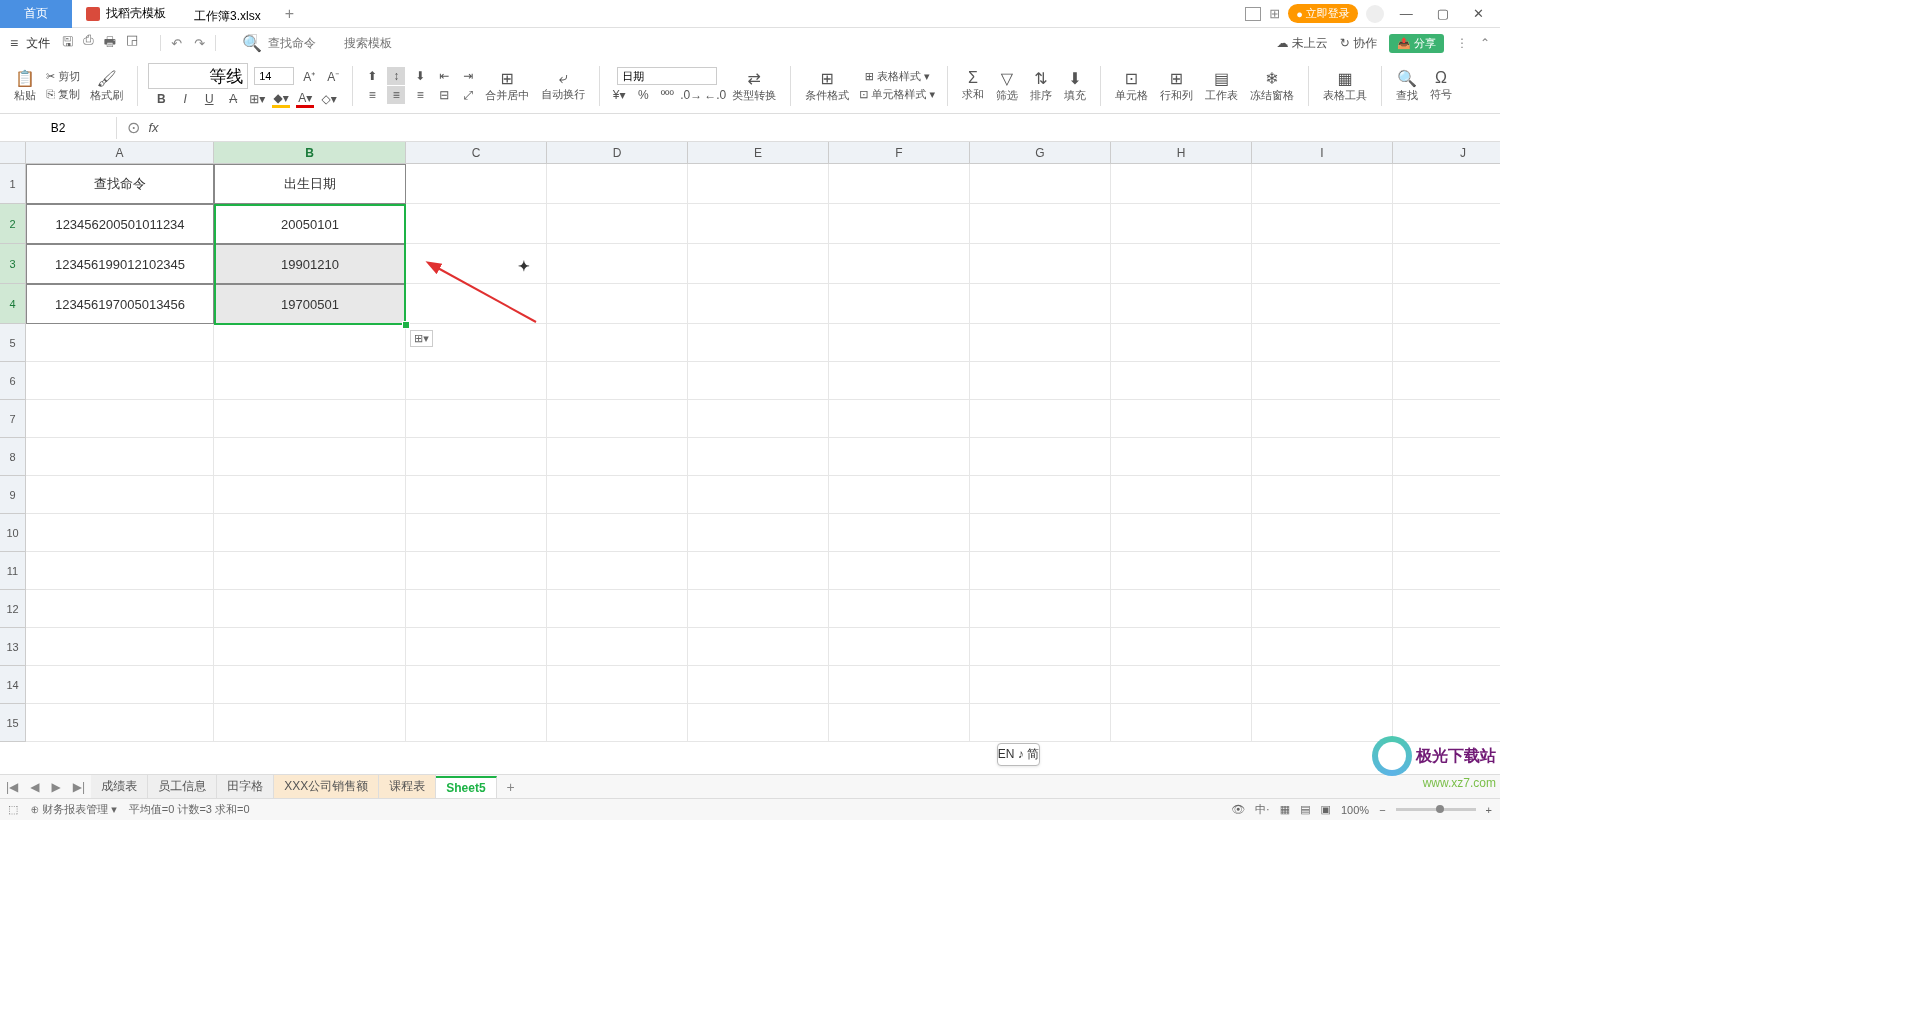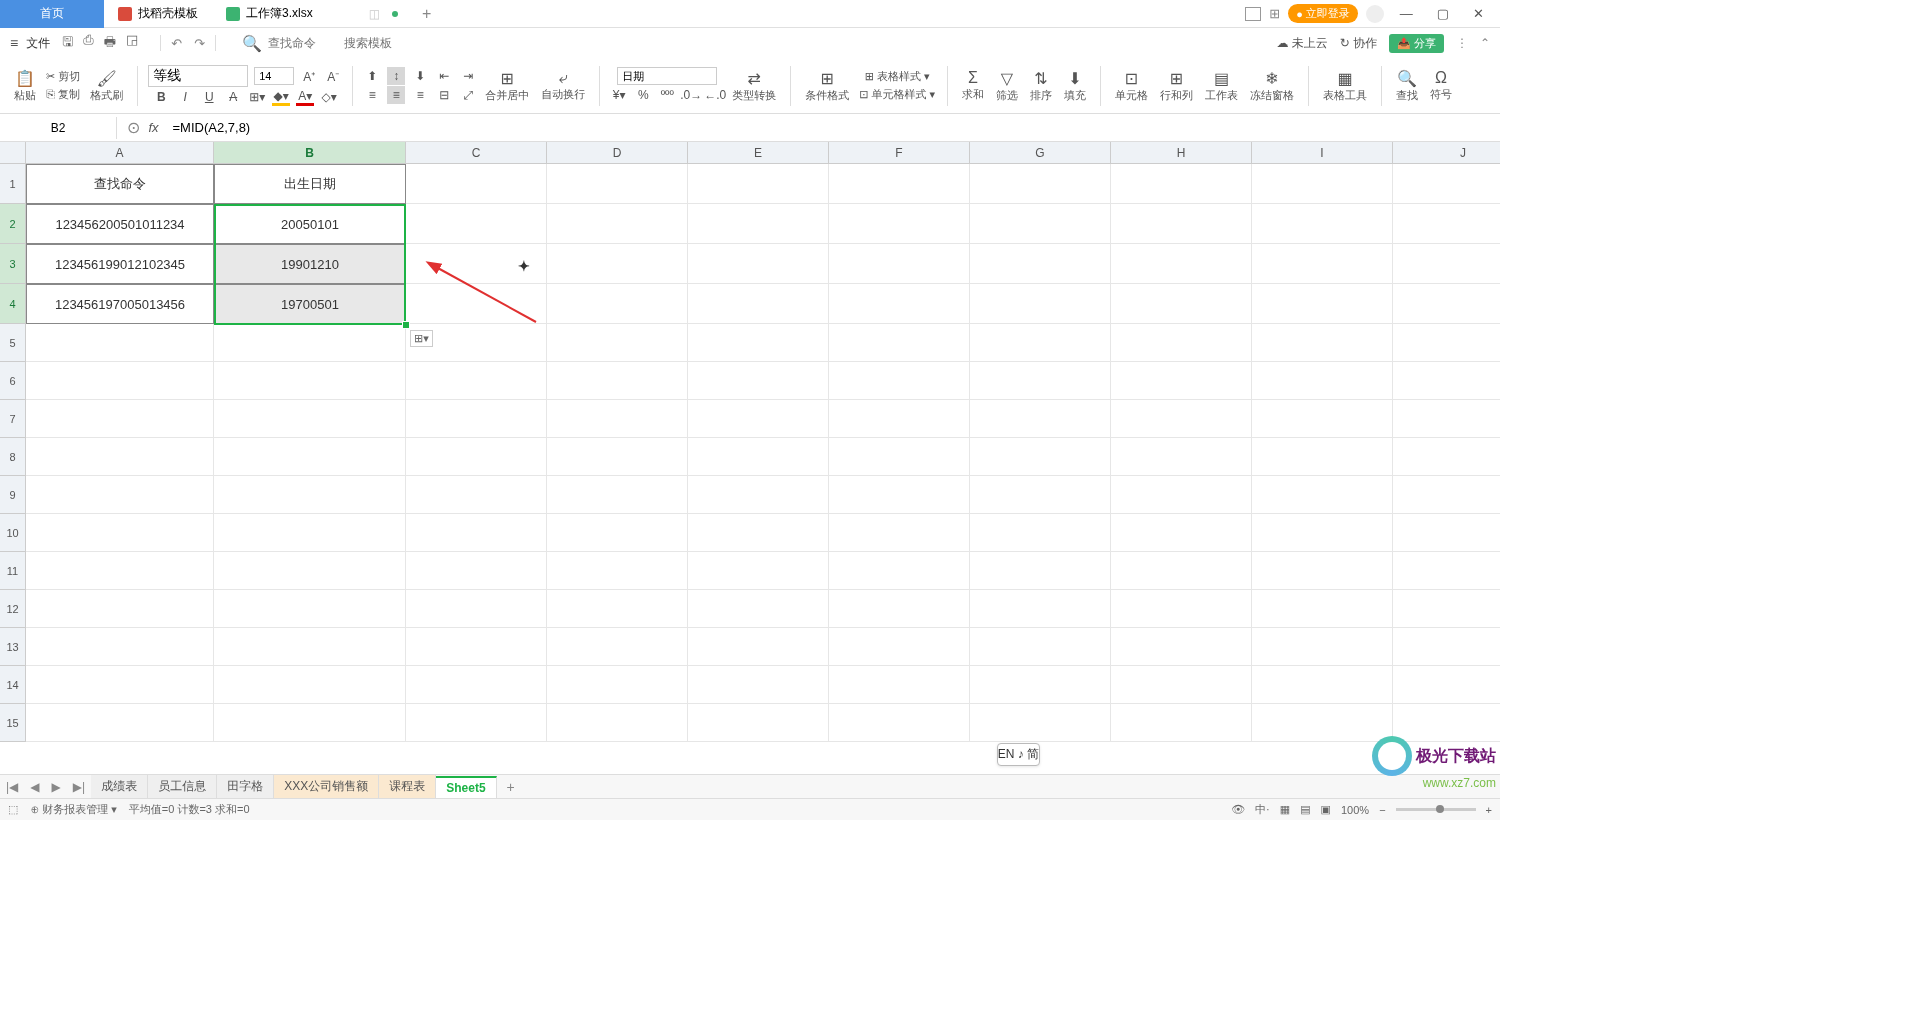--- a/index.html
+++ b/index.html
@@ -1,22 +1,22 @@
 <!DOCTYPE html>
 <html><head>
   <meta charset="utf-8">
   <style>
     * { margin: 0; padding: 0; box-sizing: border-box; font-family: "Microsoft YaHei", Arial, sans-serif; }
     body { background: #fff; overflow: hidden; position: relative; }
     
     
     .titlebar { height: 28px; display: flex; align-items: center; background: #fff; border-bottom: 1px solid #e0e0e0; }
-    .tab-home { background: #4a90e2; color: #fff; padding: 5px 40px; font-size: 12px; height: 28px; display: flex; align-items: center; }
+    .tab-home { background: #4a90e2; color: #fff; padding: 5px 24px; font-size: 12px; height: 28px; display: flex; align-items: center; }
     .tab-doc { display: flex; align-items: center; padding: 0 14px; gap: 6px; font-size: 12px; height: 23px; }
-    .tab-doc.active { background: #fff; }
+    .tab-doc.active { background: #fff; flex-direction: column; }
     .tab-icon-d { width: 14px; height: 14px; background: #d94b3c; border-radius: 2px; display: inline-block; }
     .tab-icon-x { width: 14px; height: 14px; background: #3cb371; border-radius: 2px; display: inline-block; }
     .tab-dot { width: 6px; height: 6px; border-radius: 50%; background: #3cb371; margin-left: 6px; }
     .tab-plus { padding: 0 10px; font-size: 16px; color: #888; }
     .titlebar-right { margin-left: auto; display: flex; align-items: center; gap: 8px; padding-right: 8px; }
     .tb-ico { width: 16px; height: 14px; border: 1px solid #999; }
     .login-btn { background: #ff9800; color: #fff; padding: 2px 8px; border-radius: 10px; font-size: 11px; display:flex; align-items:center; gap:3px;}
     .avatar { width: 18px; height: 18px; background: #eee; border-radius: 50%; }
     .win-btn { padding: 0 8px; font-size: 13px; color: #555; }
     
@@ -35,21 +35,21 @@
     .search-input { border: none; outline: none; font-size: 12px; width: 70px; }
     .share-btn { background: #3cb371; color: #fff; padding: 2px 8px; border-radius: 3px; font-size: 11px; display:flex;align-items:center;gap:3px; }
     
     
     .ribbon { height: 56px; display: flex; align-items: center; padding: 0 10px; border-bottom: 1px solid #ddd; gap: 4px; }
     .ribbon-group { display: flex; flex-direction: column; align-items: center; gap: 1px; font-size: 11px; color: #555; justify-content: center; height: 100%; }
     .ribbon-group-h { display: flex; align-items: center; gap: 6px; }
     .ribbon-btn-big { display: flex; flex-direction: column; align-items: center; justify-content:center; font-size: 11px; color: #555; padding: 0 4px; height:48px;}
     .ribbon-icon { font-size: 16px; color: #555; }
     .ribbon-btn-sm { display: flex; align-items: center; gap: 3px; font-size: 11px; color: #555; padding: 1px 2px; }
-    .font-sel { border: 1px solid #ccc; font-size: 14px; padding: 2px 4px; width: 100px; }
+    .font-sel { border: 1px solid #ccc; font-size: 17px; padding: 2px 4px; width: 100px; text-align: right; }
     .size-sel { border: 1px solid #ccc; font-size: 11px; padding: 2px 4px; width: 40px; }
     .fmt-btn { width: 18px; height: 18px; display: flex; align-items: center; justify-content: center; font-size: 12px; }
     .vl { width: 1px; background: #ddd; height: 40px; margin: 0 6px; }
     .combo { border: 1px solid #ccc; font-size: 11px; padding: 2px 4px; width: 100px; }
     
     
     .formula-bar { height: 28px; display: flex; align-items: center; border-bottom: 1px solid #ddd; }
     .namebox { width: 117px; border: none; border-right: 1px solid #ddd; text-align: center; font-size: 12px; padding: 4px; outline:none;}
     .fx-wrap { display: flex; align-items:center; padding: 0 10px; gap: 8px; }
     .fx-ico { font-style: italic; font-size: 13px; color: #555; }
@@ -302,21 +302,20 @@
         <span>符号</span>
       </div>
 </div>
 
 <div class="formula-bar">
   <input class="namebox" value="B2" style="">
   <div class="fx-wrap">
     <span style="color:#888;">⊙</span>
     <span class="fx-ico">fx</span>
   </div>
-  <input class="formula-input" value="=MID(A2,7,8)" style="">
 </div>
 
 <div class="grid-wrap">
   <div class="grid" id="grid">
         <div class="corner" style="height: 22px;"></div>
         <div class="colhdr">A</div>
         <div class="colhdr sel">B</div>
         <div class="colhdr">C</div>
         <div class="colhdr">D</div>
         <div class="colhdr">E</div>

